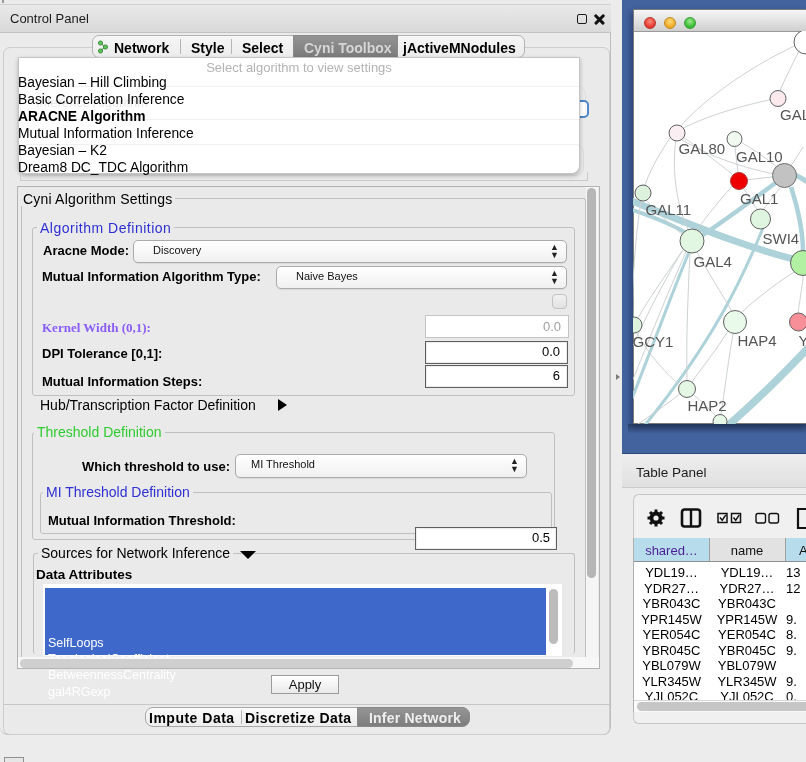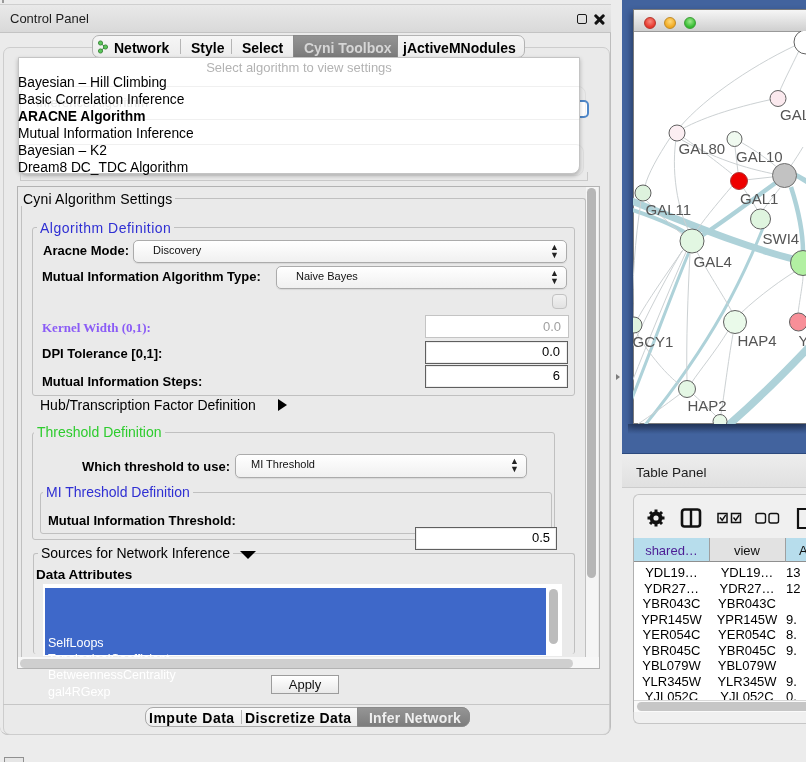--- a/index.html
+++ b/index.html
@@ -261,21 +261,21 @@
     </g>
 
     <path d="M 152,1 h 9 l 5,5 v 14 h -14 z" fill="none" stroke="#111" stroke-width="2.2"></path>
   </svg>
 
   <div class="abs" style="left:633px;top:538px;width:173px;height:174px;background:#fff;border:1px solid #b0b0b0;border-right:none;box-sizing:border-box;"></div>
   <div class="abs" style="left:634px;top:538px;width:75px;height:24px;background:#b7ddec;border-bottom:1px solid #8f8f8f;box-sizing:border-box;"></div>
   <div class="abs" style="left:709px;top:538px;width:76px;height:24px;background:#e2e2e2;border-bottom:1px solid #8f8f8f;border-left:1px solid #9f9f9f;box-sizing:border-box;"></div>
   <div class="abs" style="left:785px;top:538px;width:21px;height:24px;background:#b7ddec;border-bottom:1px solid #8f8f8f;border-left:1px solid #9f9f9f;box-sizing:border-box;"></div>
   <div class="abs" style="left:634px;top:543px;width:75px;text-align:center;font-size:13px;color:#4c1d95;">shared…</div>
-  <div class="abs" style="left:709px;top:543px;width:76px;text-align:center;font-size:13px;color:#111;">view</div>
+  <div class="abs" style="left:709px;top:543px;width:76px;text-align:center;font-size:13px;color:#111;">name</div>
   <div class="abs" style="left:799px;top:543px;width:7px;overflow:hidden;font-size:13px;color:#111;">A</div>
 
   <div class="abs" style="left:634px;top:562px;width:172px;height:138px;overflow:hidden;font-size:13px;color:#000;">
     <div style="position:absolute;left:0px;top:3.0px;width:75px;height:16px;text-align:center;">YDL19…</div>
     <div style="position:absolute;left:75px;top:3.0px;width:76px;height:16px;text-align:center;">YDL19…</div>
     <div style="position:absolute;left:152px;top:3.0px;width:22px;height:16px;">13</div>
     <div style="position:absolute;left:0px;top:18.55px;width:75px;height:16px;text-align:center;">YDR27…</div>
     <div style="position:absolute;left:75px;top:18.55px;width:76px;height:16px;text-align:center;">YDR27…</div>
     <div style="position:absolute;left:152px;top:18.55px;width:22px;height:16px;">12</div>
     <div style="position:absolute;left:0px;top:34.1px;width:75px;height:16px;text-align:center;">YBR043C</div>

